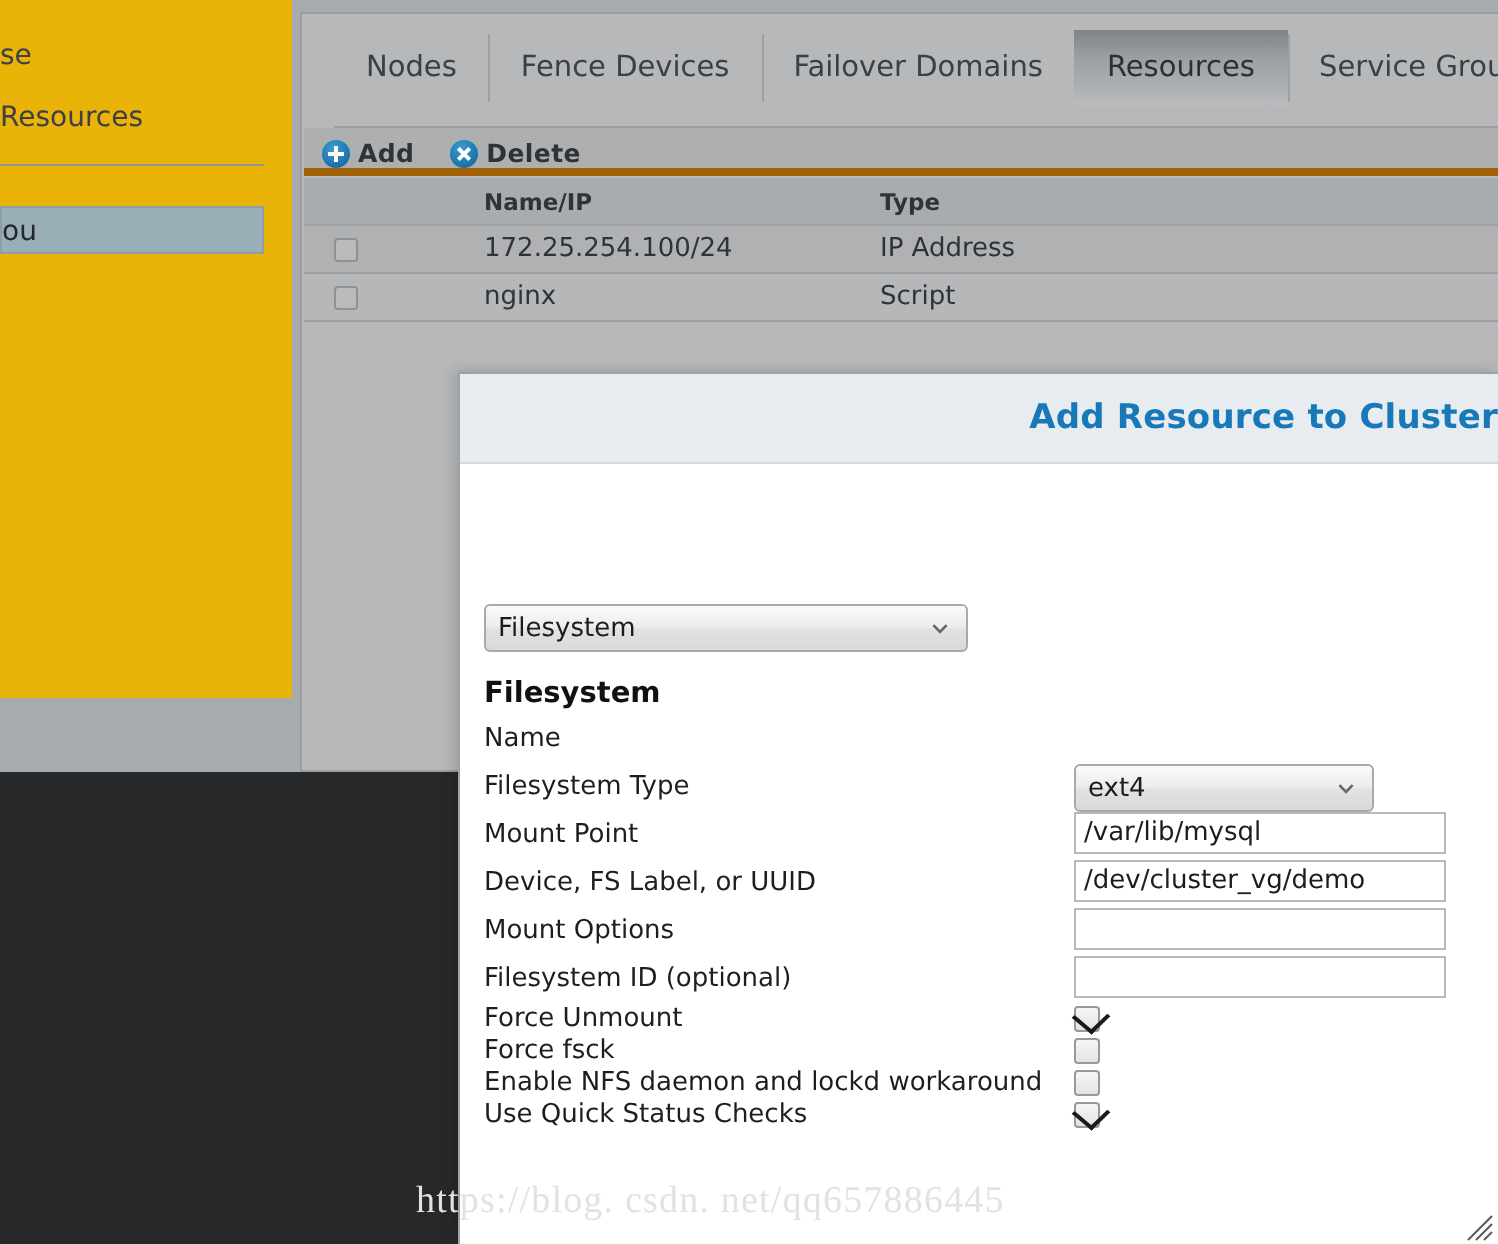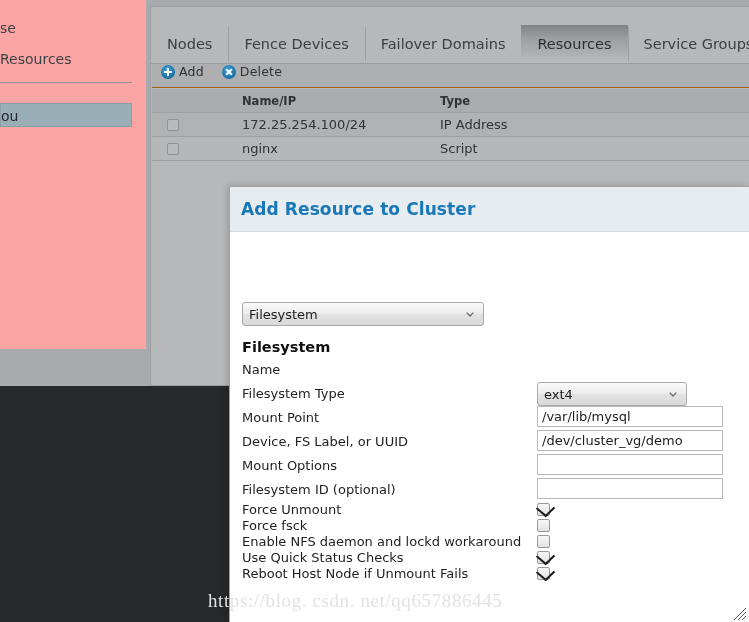--- a/index.html
+++ b/index.html
@@ -23,21 +23,21 @@
     width: 749px; height: 622px;
     background: #a8abad;
   }
 
   
   #sidebar {
     position: absolute;
     left: 0; top: 0;
     width: 146px;
     height: 349px;
-    background: #fca5a5;
+    background: #eab308;
     text-decoration: underline;
   }
   .side-text {
     font-size: 14px;
     color: #3d4145;
     padding-left: 0px;
     line-height: 1;
     white-space: nowrap;
   }
   #side-item-1 { position: absolute; left: 0px; top: 21px; }
@@ -88,27 +88,27 @@
     width: 599px; height: 380px;
     background: #b6b8ba;
     border: 1px solid #9b9ea0;
     border-right: none;
     box-sizing: border-box;
   }
 
   
   #tabbar {
     position: absolute;
-    left: 0; top: 0;
+    left: 16px; top: 0;
     right: 0;
     height: 56px;
     background: #b6b8ba;
     border-bottom: 1px solid #9b9ea0;
     display: flex;
-    align-items: flex-end;
+    align-items: flex-start;
   }
   .tab {
     display: flex;
     align-items: center;
     padding: 0 16px;
     font-size: 14.5px;
     color: #3b4044;
     position: relative;
     height: 38px;
     margin-top: 8px;
@@ -126,25 +126,26 @@
     color: #2b3034;
   }
   .tab.active::before { background: transparent; }
 
   
   #toolbar {
     position: absolute;
     left: 1px; top: 57px;
     width: 597px; height: 24px;
     background: #adafb1;
-    border-bottom: 1px solid #a16207;
-    display: flex;
-    align-items: flex-start;
+    border-bottom: 4px solid #a16207;
+    display: flex;
+    align-items: flex-end;
     padding-left: 9px;
     box-sizing: border-box;
+    font-weight: bold;
   }
   .tbtn {
     display: flex;
     align-items: center;
     font-size: 12.5px;
     color: #2f3337;
     margin-right: 18px;
     letter-spacing: .2px;
   }
   .cicon {
@@ -225,20 +226,21 @@
     overflow: hidden;
   }
   #dialog-header {
     height: 45px;
     background: #e6ecf0;
     border-bottom: 1px solid #d3dae0;
     display: flex;
     align-items: center;
     padding-left: 11px;
     box-sizing: border-box;
+    justify-content: flex-end;
   }
   #dialog-title {
     font-size: 17px;
     font-weight: bold;
     color: #1878b8;
     letter-spacing: .1px;
   }
   #dialog-body {
     padding: 12px;
     position: relative;
@@ -498,24 +500,20 @@
         <div class="cbox"></div>
       </div>
       <div class="crow">
         <div class="clabel">Enable NFS daemon and lockd workaround</div>
         <div class="cbox"></div>
       </div>
       <div class="crow">
         <div class="clabel">Use Quick Status Checks</div>
         <div class="cbox on"></div>
       </div>
-      <div class="crow">
-        <div class="clabel">Reboot Host Node if Unmount Fails</div>
-        <div class="cbox on"></div>
-      </div>
 
     </div>
 
   </div>
 </div>
 
 <div id="watermark">https://blog. csdn. net/qq657886445</div>
 
 <div id="resize-grip">
   <svg width="14" height="14" viewBox="0 0 14 14">

